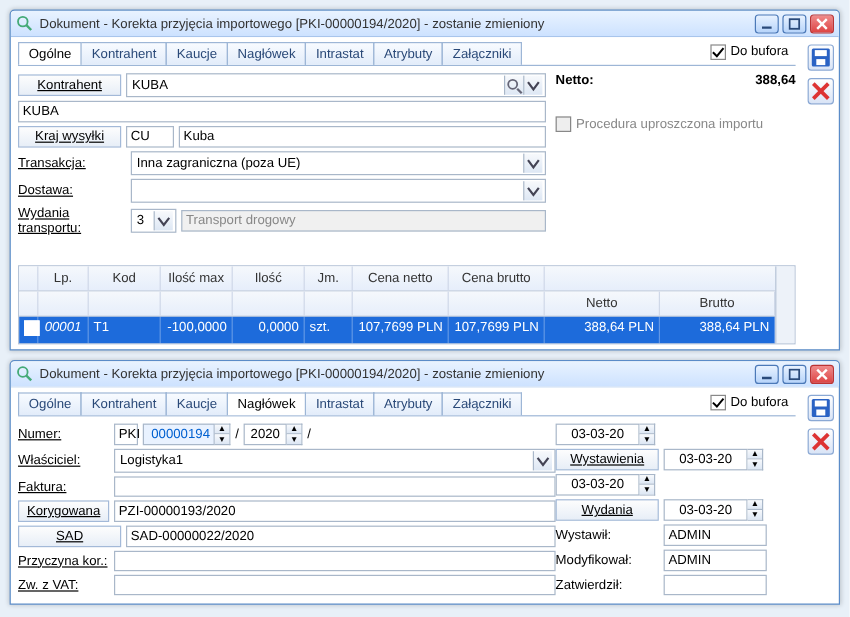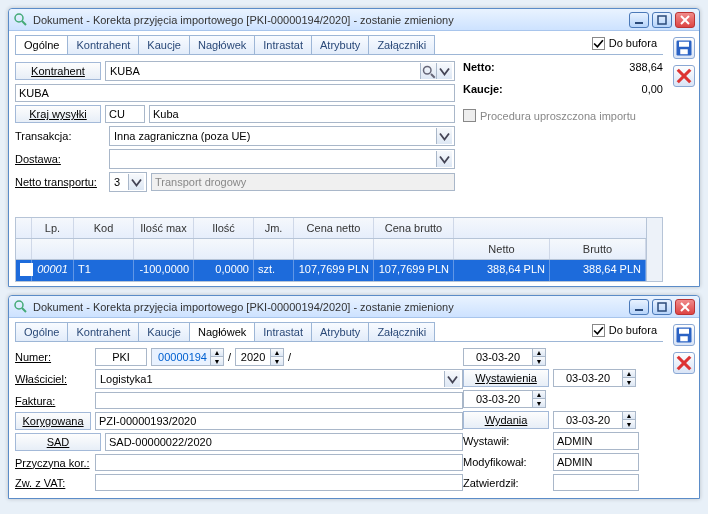--- a/index.html
+++ b/index.html
@@ -25,21 +25,21 @@
   .inp{border:1px solid #a9b7c9;padding:2px 3px;background:#fff;}
   .inp.gray{background:#f0f0f0;color:#888;}
   .sel{border:1px solid #a9b7c9;padding:1px 2px;background:#fff;display:flex;align-items:center;}
   .sel .seltxt{flex:1;padding:1px 2px;}
   .selbtn{width:16px;height:16px;border-left:1px solid #a9b7c9;background:linear-gradient(#f7f9fc,#dde7f4);display:flex;align-items:center;justify-content:center;cursor:pointer;}
   .spin{display:inline-flex;flex-direction:column;border:1px solid #a9b7c9;border-left:none;}
   .spinb{width:12px;height:8px;background:linear-gradient(#f7f9fc,#dde7f4);display:flex;align-items:center;justify-content:center;cursor:pointer;font-size:7px;}
   .spinb:first-child{border-bottom:1px solid #a9b7c9;}
   .lbl{color:#000;}
   .rline{display:flex;justify-content:space-between;gap:20px;}
-  .rline .v{font-weight:normal;}
+  .rline .v{font-weight:bold;}
   .chkbox{width:13px;height:13px;border:1px solid #888;display:inline-flex;align-items:center;justify-content:center;background:#fff;}
   .grid{border:1px solid #b6c4d7;margin-top:4px;}
   .ghead{display:flex;background:linear-gradient(#f5f8fc,#e6eefb);border-bottom:1px solid #b6c4d7;}
   .ghead2{display:flex;background:linear-gradient(#f5f8fc,#e6eefb);border-bottom:1px solid #b6c4d7;}
   .gh{padding:4px 4px;border-right:1px solid #cfd8e8;text-align:center;color:#333;}
   .grow{display:flex;background:#1d6bdb;color:#fff;}
   .gc{padding:3px 4px;border-right:1px solid rgba(255,255,255,0.3);text-align:right;}
   .gc.l{text-align:left;}
   .gc.c{text-align:center;font-style:italic;}
   .vscroll{width:16px;background:#edf2f9;border-left:1px solid #b6c4d7;}
@@ -118,21 +118,21 @@
           </div>
           <div class="row">
             <div class="inp" style="flex:1">KUBA</div>
           </div>
           <div class="row">
             <div class="btnlbl u" style="width:86px">Kraj wysyłki</div>
             <div class="inp" style="width:40px">CU</div>
             <div class="inp" style="flex:1">Kuba</div>
           </div>
           <div class="row">
-            <span class="lbl" style="width:90px;">Transakcja:</span>
+            <span class="lbl" style="width:90px;text-decoration:underline">Transakcja:</span>
             <div class="sel" style="flex:1">
                 <span class="seltxt">Inna zagraniczna (poza UE)</span>
                 <span class="selbtn">
                   <svg viewBox="0 0 10 10">
                     <polyline points="2,3 5,7 8,3" fill="none" stroke="#445" stroke-width="1.2"></polyline>
                   </svg>
                 </span>
               </div>
           </div>
           <div class="row">
@@ -140,42 +140,38 @@
             <div class="sel" style="flex:1">
                 <span class="seltxt"></span>
                 <span class="selbtn">
                   <svg viewBox="0 0 10 10">
                     <polyline points="2,3 5,7 8,3" fill="none" stroke="#445" stroke-width="1.2"></polyline>
                   </svg>
                 </span>
               </div>
           </div>
           <div class="row">
-            <span class="lbl" style="width:90px;text-decoration:underline">Netto transportu:</span>
+            <span class="lbl" style="width:90px;text-decoration:underline">Wydania transportu:</span>
             <div class="sel" style="width:38px">
                 <span class="seltxt">3</span>
                 <span class="selbtn">
                   <svg viewBox="0 0 10 10">
                     <polyline points="2,3 5,7 8,3" fill="none" stroke="#445" stroke-width="1.2"></polyline>
                   </svg>
                 </span>
               </div>
             <div class="inp gray" style="flex:1">Transport drogowy</div>
           </div>
         </div>
         <div style="width:200px">
           <div class="rline">
               <span style="font-weight:bold">Netto:</span>
               <span class="v">388,64</span>
             </div>
           <div style="height:10px"></div>
-          <div class="rline">
-              <span style="font-weight:bold">Kaucje:</span>
-              <span class="v">0,00</span>
-            </div>
           <div style="height:14px"></div>
           <div style="display:flex;align-items:center;gap:4px">
             <span class="chkbox" style="background:#eee"></span>
             <span style="color:#888">Procedura uproszczona importu</span>
           </div>
         </div>
       </div>
 
       <div style="height:18px"></div>
 
@@ -280,21 +276,21 @@
               </svg>
             </span>
           <span>Do bufora</span>
         </div>
       </div>
 
       <div style="display:flex;">
         <div style="flex:1;">
           <div class="row">
             <span class="lbl" style="width:76px;text-decoration:underline">Numer:</span>
-            <div class="inp" style="width:52px;text-align:center">PKI</div>
+            <div class="inp" style="width:20px;text-align:center">PKI</div>
             <div style="display:flex">
                 <div class="inp" style="width:60px;color:#0060d0;background:#e9f2ff;text-align:right">00000194</div>
                 <span class="spin">
                   <span class="spinb">▲</span>
                   <span class="spinb">▼</span>
                 </span>
               </div>
             <span>/</span>
             <div style="display:flex">
                 <div class="inp" style="width:36px;text-align:center">2020</div>

